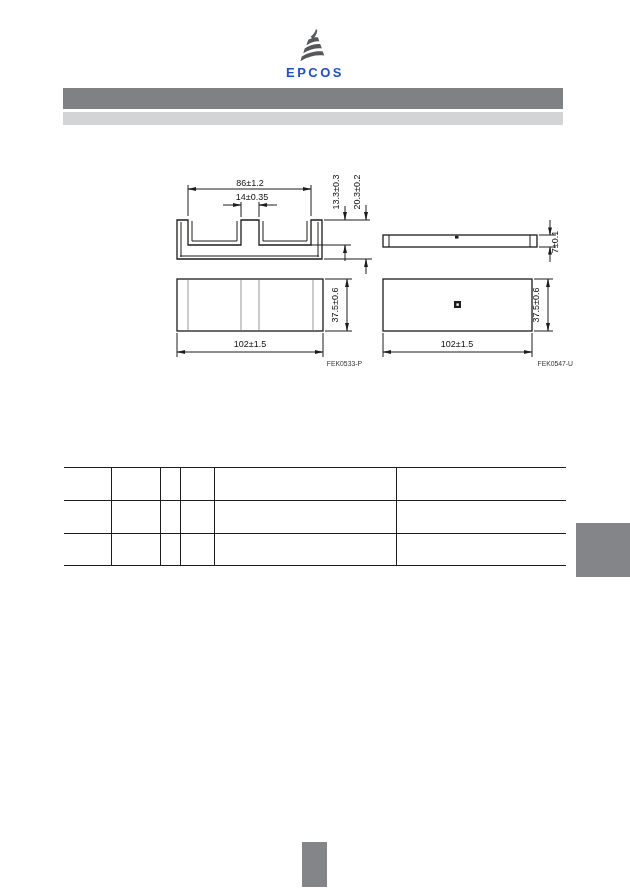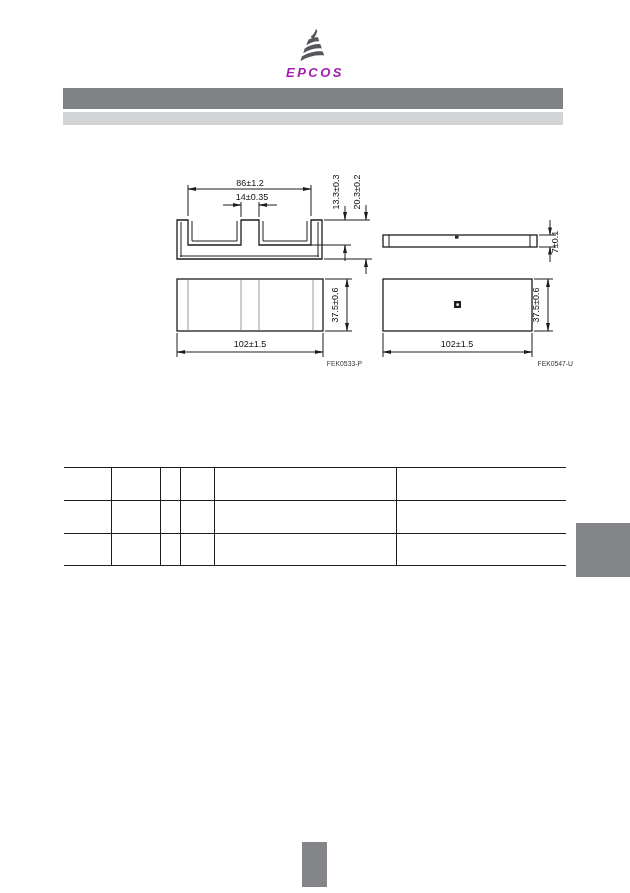--- a/index.html
+++ b/index.html
@@ -84,21 +84,21 @@
 
   <div class="logo">
     <svg class="logo-icon" width="38" height="36" viewBox="0 0 38 36">
       <g fill="#55575b">
         <path d="M20,1 C19,4 17.5,6.5 14.8,8.6 L16.4,11.2 C19.3,9.2 20.8,6 21.3,2.6 Z"></path>
         <path d="M12.6,11.5 C17,9.6 19.8,9.2 22,9.4 L23.4,13.4 C19.4,13 15,14.4 10.4,17.4 C10.9,15.3 11.6,13.3 12.6,11.5 Z"></path>
         <path d="M8.9,20.3 C15,16.4 20.6,15.6 24.4,16.2 L25.8,20.4 C20.4,19.7 13.6,21.3 7.3,25.3 C7.7,23.6 8.2,21.9 8.9,20.3 Z"></path>
         <path d="M5.8,28.4 C13.4,23.7 21.6,22.6 26.8,23.4 L28.2,27.6 C21.2,26.5 12.2,28.3 4.4,33.3 C4.8,31.6 5.3,30 5.8,28.4 Z"></path>
       </g>
     </svg>
-    <span class="logo-text" style="color: #a21caf; font-style: italic;">EPCOS</span>
+    <span class="logo-text" style="color: #1d4ed8;">EPCOS</span>
   </div>
 
   <div class="bar-dark" style="background: rgb(127, 130, 133);"></div>
   <div class="bar-light" style="background: rgb(210, 212, 214);"></div>
 
   <svg class="drawings" viewBox="0 0 630 893">
 
     <g>
 
       <path class="ol" d="M177,259 L177,220 L188,220 L188,245 L241,245 L241,220 L259,220 L259,245 L311,245 L311,220 L322,220 L322,259 Z"></path>

